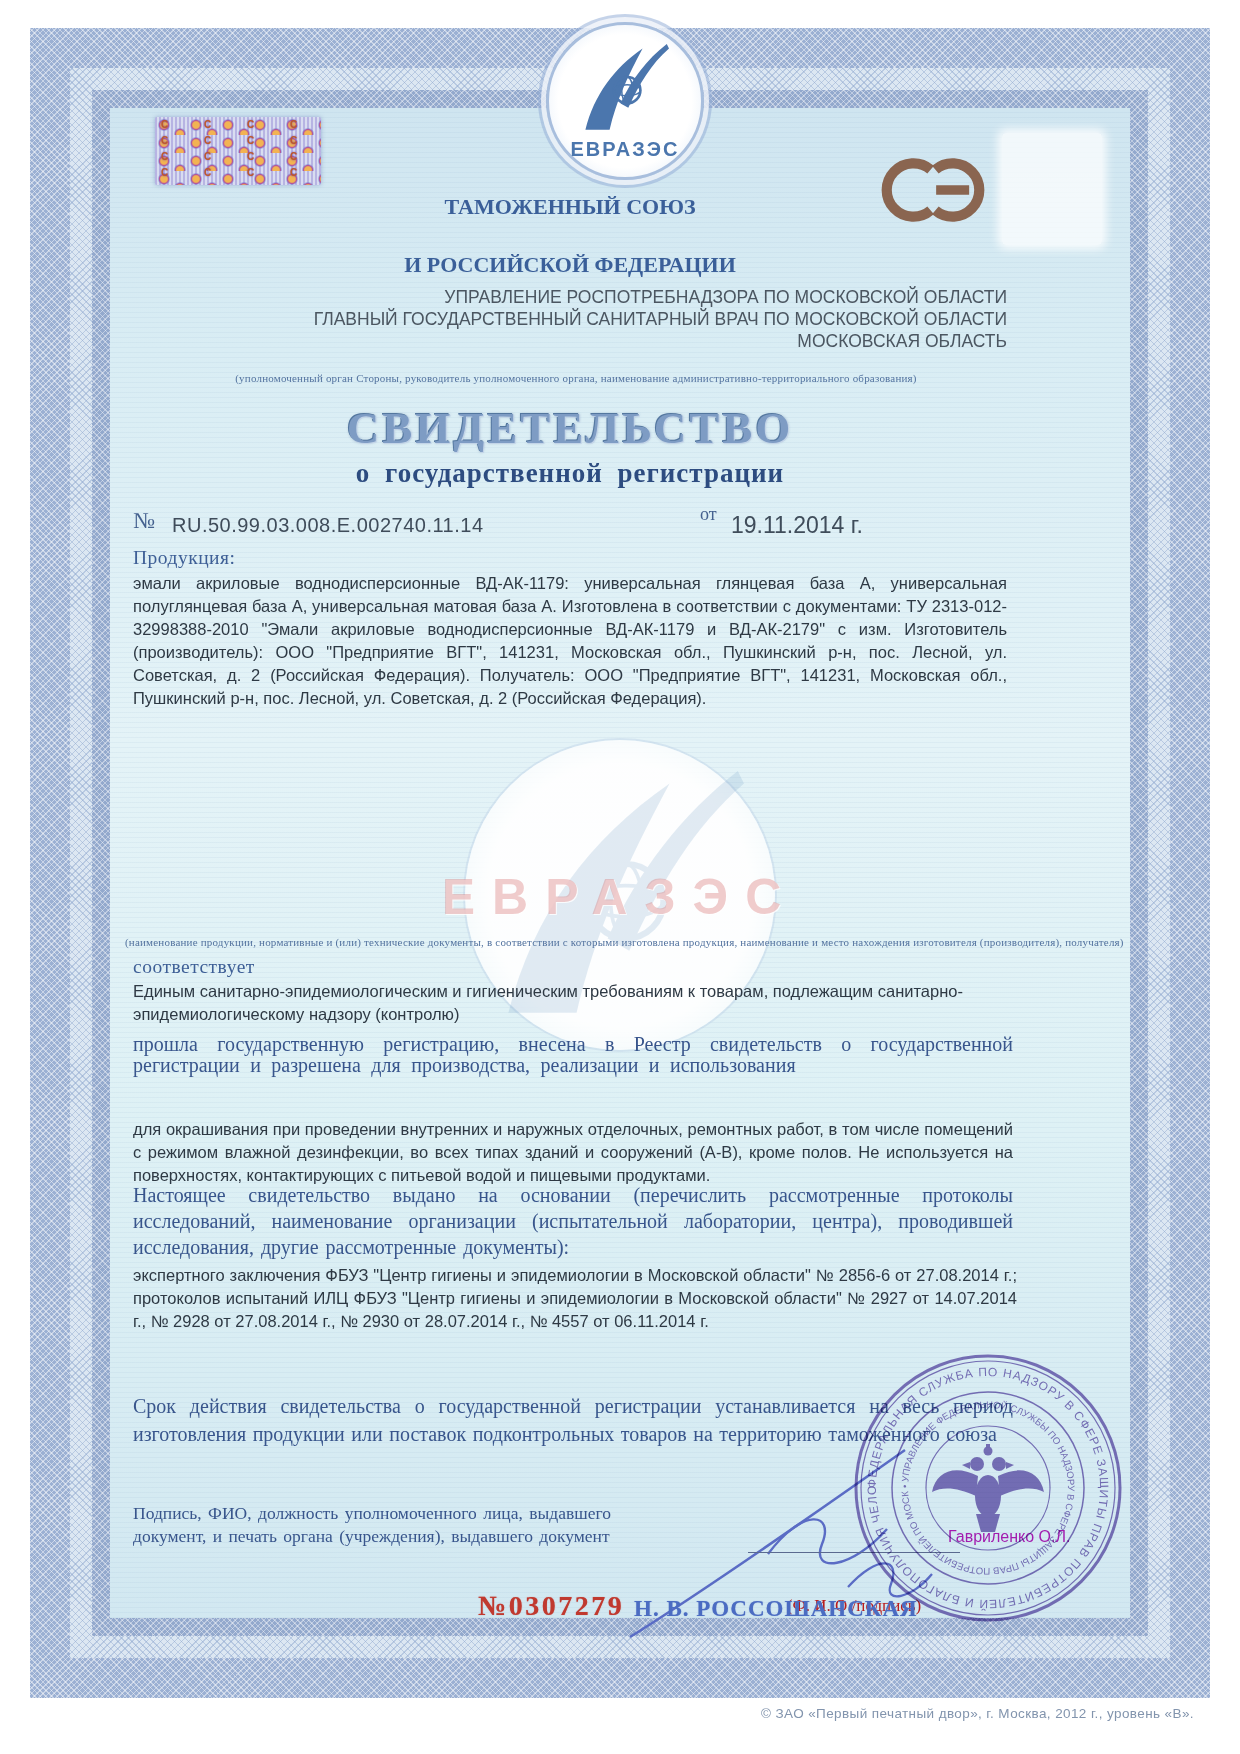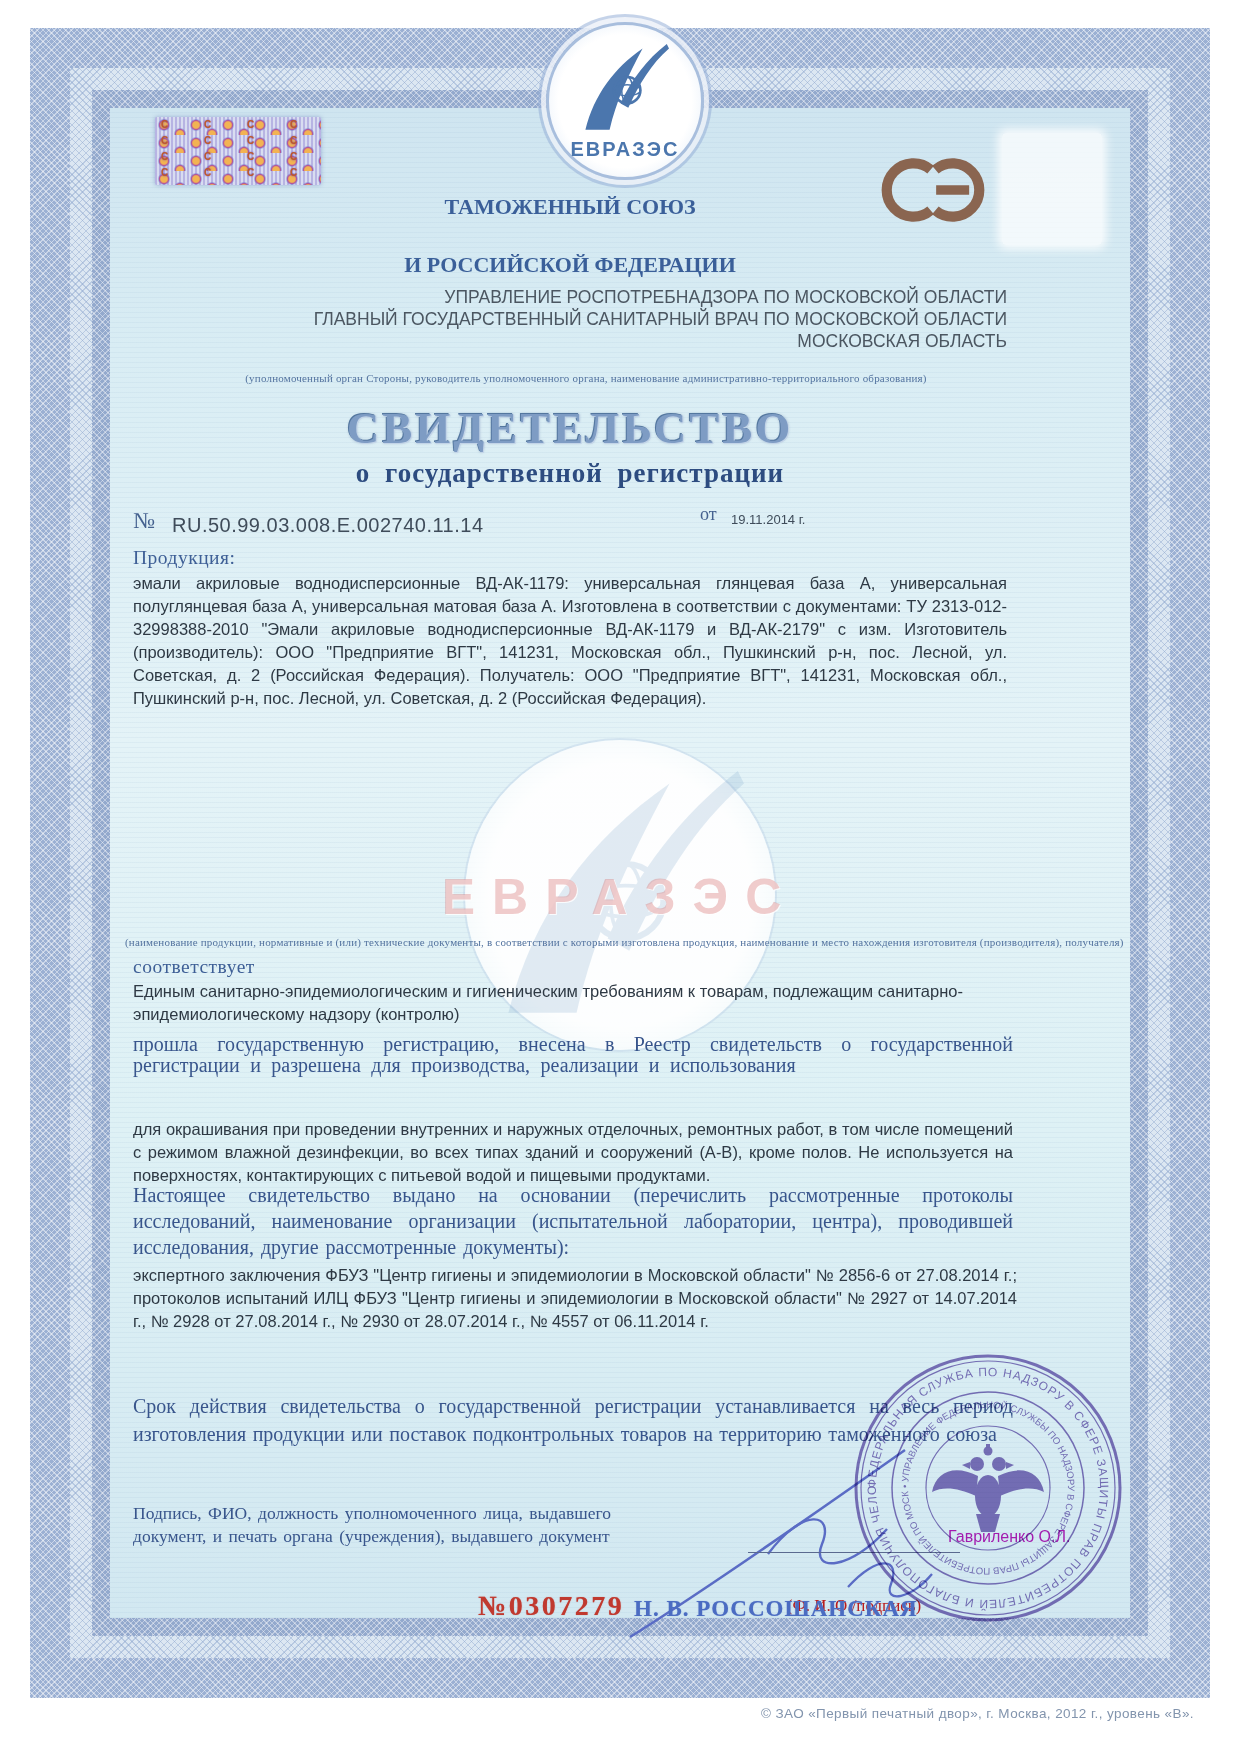--- a/index.html
+++ b/index.html
@@ -62,21 +62,21 @@
 
   .title-main{left:133px;top:402px;width:874px;text-align:center;font-weight:bold;font-size:45px;
     letter-spacing:3px;color:#7e9cc4;
     text-shadow:1px 1px 0 #c3d4e8,-1px -1px 0 #54779f,0 0 3px rgba(70,100,150,.45);}
   .title-sub{left:133px;top:458px;width:874px;text-align:center;font-weight:bold;font-size:27px;
     color:#2d4c80;word-spacing:7px;letter-spacing:1px;}
 
   .num-sign{left:133px;top:508px;font-size:23px;color:#44618f;}
   .num-val{left:172px;top:514px;font-family:"Liberation Sans",sans-serif;font-size:20px;color:#3f4c5a;letter-spacing:.5px;}
   .from-label{left:700px;top:504px;font-size:18px;color:#44618f;}
-  .date-val{left:731px;top:512px;font-family:"Liberation Sans",sans-serif;font-size:13px;color:#3f4c5a;}
+  .date-val{left:731px;top:512px;font-family:"Liberation Sans",sans-serif;font-size:23px;color:#3f4c5a;}
 
   .lead{font-size:19.5px;color:#3e5f96;letter-spacing:.5px;}
   .body-sans{font-family:"Liberation Sans",sans-serif;font-size:16.5px;line-height:23px;color:#2e3944;}
 
   .p-reg{font-size:20px;line-height:21px;color:#38558c;word-spacing:5.5px;}
   .p-basis{font-size:20px;line-height:26px;color:#38558c;word-spacing:2px;}
   .p-term{font-size:20px;line-height:28px;color:#38558c;word-spacing:1.5px;}
   .p-sign{font-size:17.5px;line-height:23px;color:#38558c;word-spacing:2px;}
 
   
@@ -149,21 +149,21 @@
     <path d="M73,24 A34,34 0 1 1 73,76" fill="none" stroke="#8a6550" stroke-width="13"></path>
     <path d="M74,50 L116,50" stroke="#8a6550" stroke-width="12"></path>
   </svg>
   <div class="white-patch"></div>
 
   <div class="abs hdr-serif" style="top:192px">ТАМОЖЕННЫЙ СОЮЗ</div>
   <div class="abs hdr-serif" style="top:250px">И РОССИЙСКОЙ ФЕДЕРАЦИИ</div>
   <div class="abs hdr-sans" style="top:286px">УПРАВЛЕНИЕ РОСПОТРЕБНАДЗОРА ПО МОСКОВСКОЙ ОБЛАСТИ</div>
   <div class="abs hdr-sans" style="top:308px">ГЛАВНЫЙ ГОСУДАРСТВЕННЫЙ САНИТАРНЫЙ ВРАЧ ПО МОСКОВСКОЙ ОБЛАСТИ</div>
   <div class="abs hdr-sans" style="top:330px">МОСКОВСКАЯ ОБЛАСТЬ</div>
-  <div class="abs caption center" style="left:149px;top:372px;width:874px">(уполномоченный орган Стороны, руководитель уполномоченного органа, наименование административно-территориального образования)</div>
+  <div class="abs caption center" style="left:139px;top:372px;width:874px">(уполномоченный орган Стороны, руководитель уполномоченного органа, наименование административно-территориального образования)</div>
 
   <div class="abs title-sub">о государственной регистрации</div>
   <div class="abs title-main">СВИДЕТЕЛЬСТВО</div>
 
   <div class="abs num-sign serifblue">№</div>
   <div class="abs num-val">RU.50.99.03.008.E.002740.11.14</div>
   <div class="abs from-label serifblue">от</div>
   <div class="abs date-val">19.11.2014 г.</div>
 
   <div class="abs lead" style="left:133px;top:547px">Продукция:</div>

